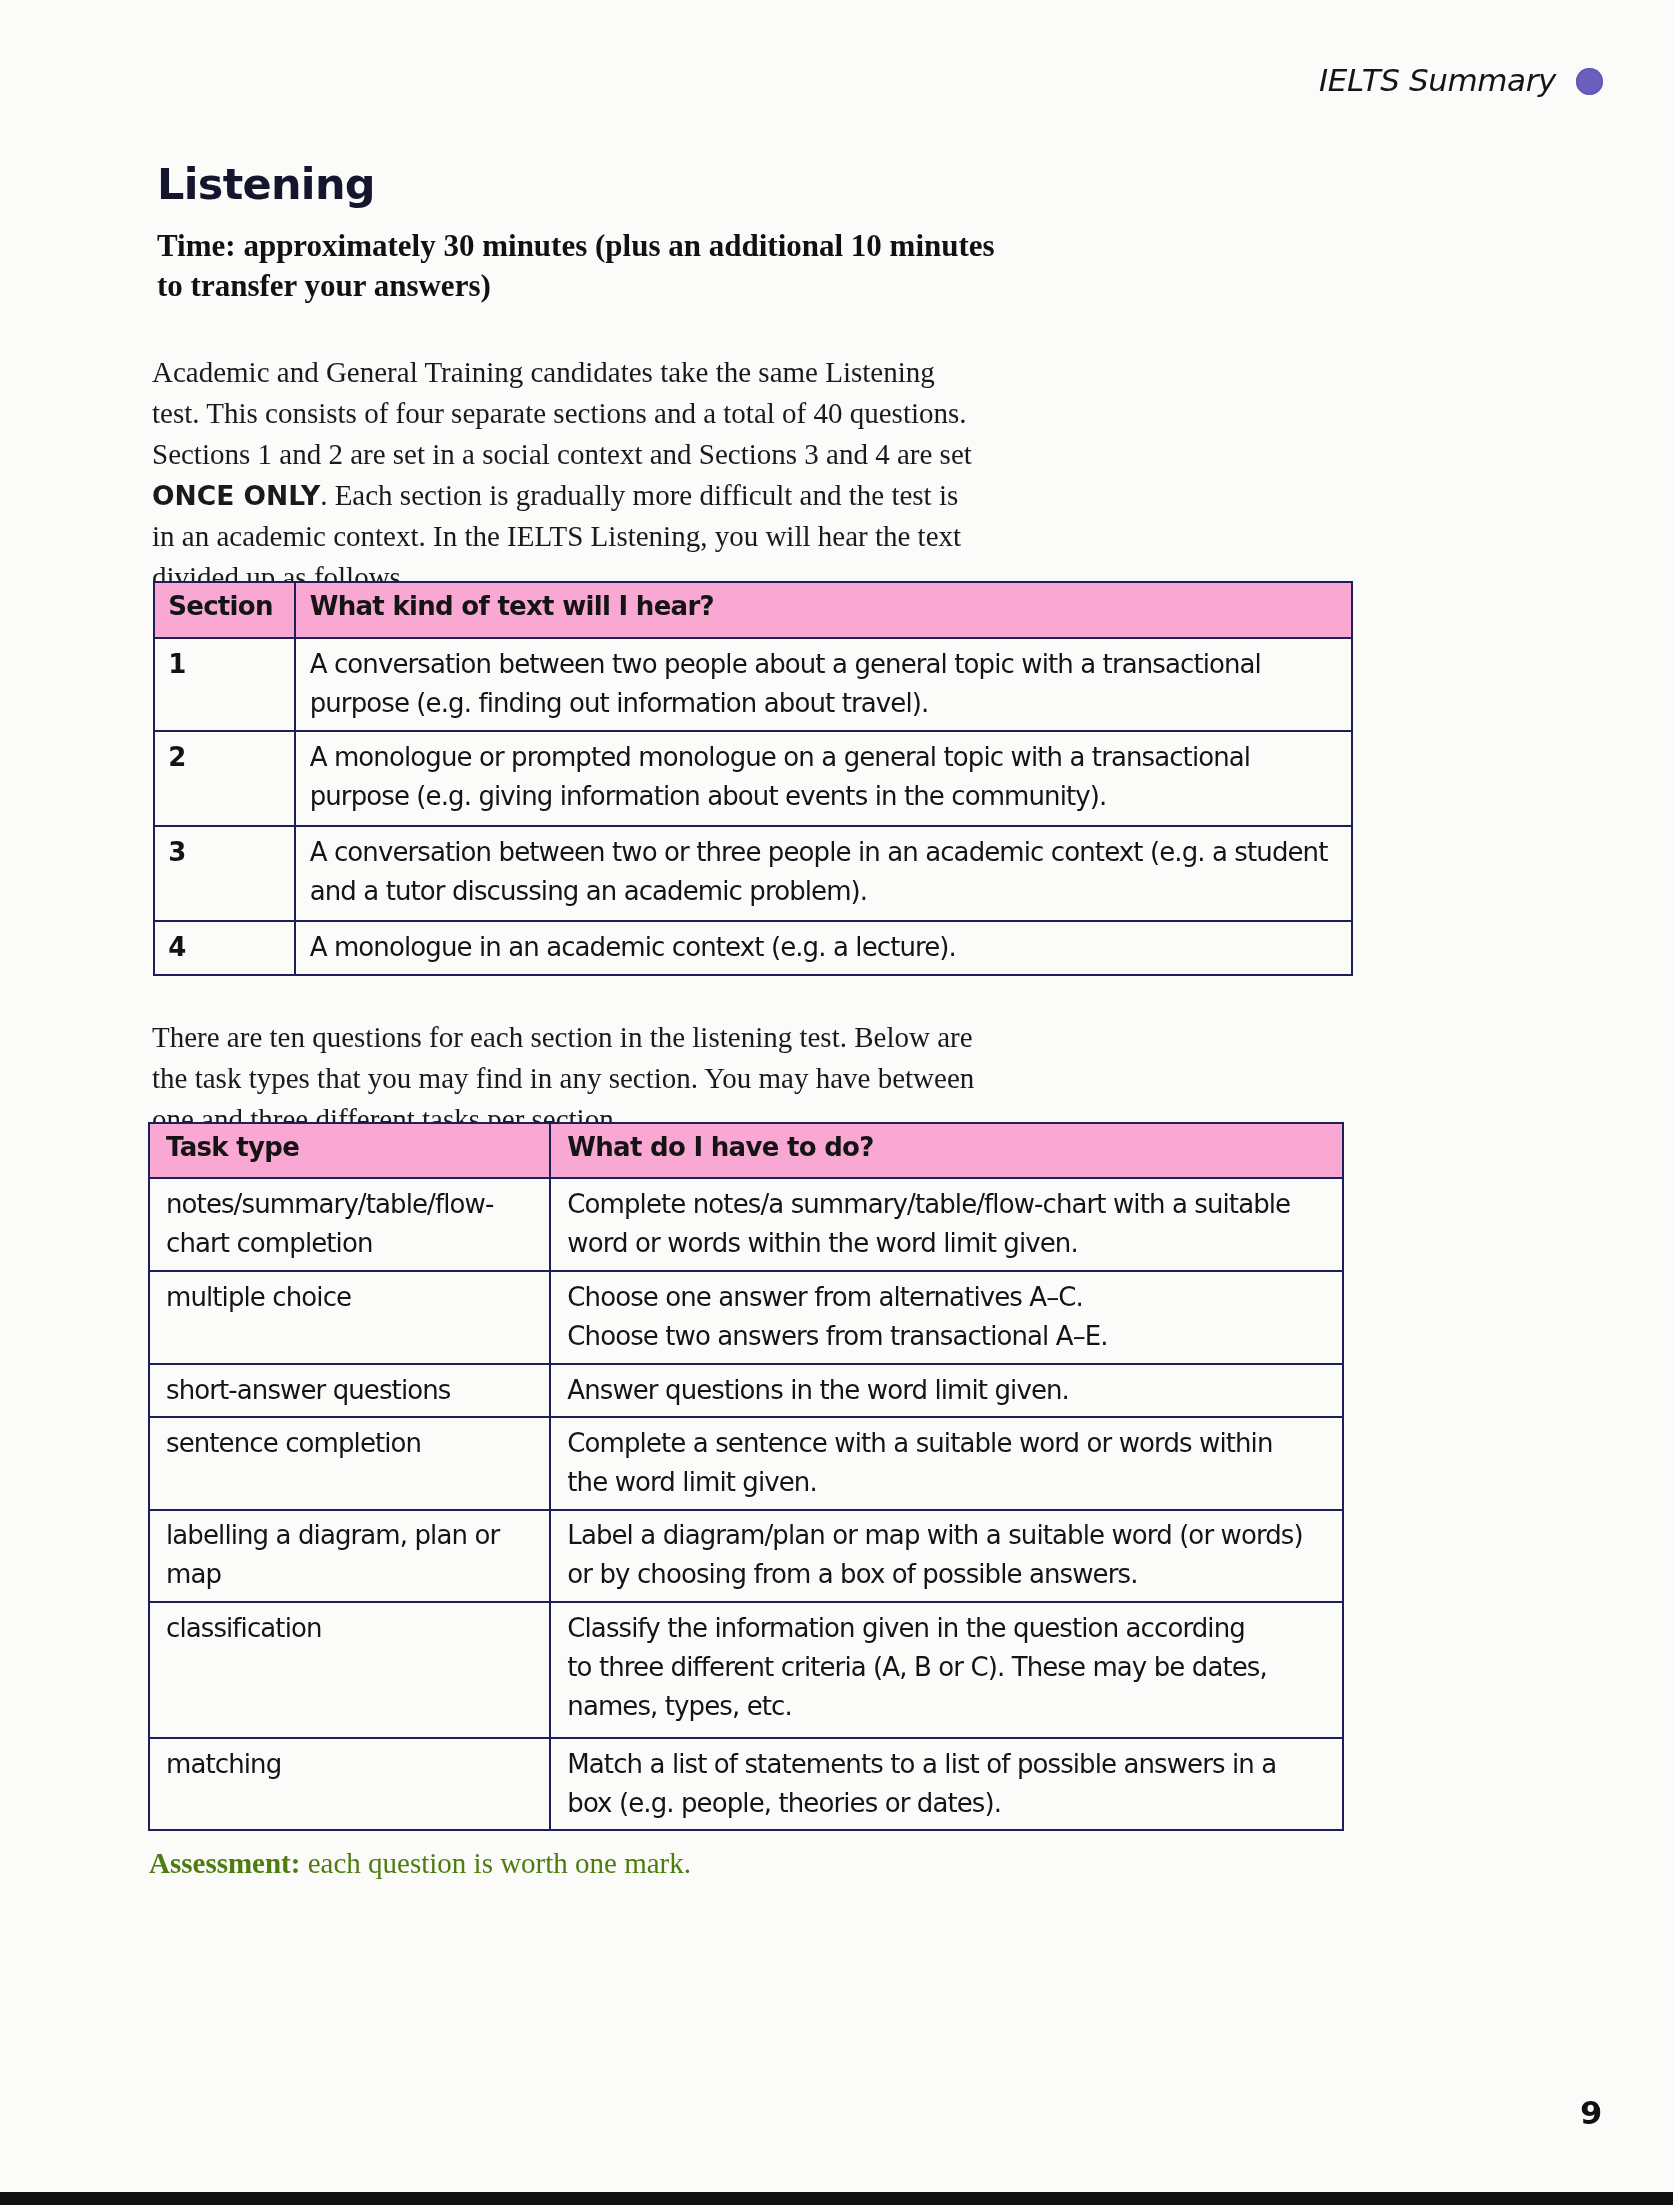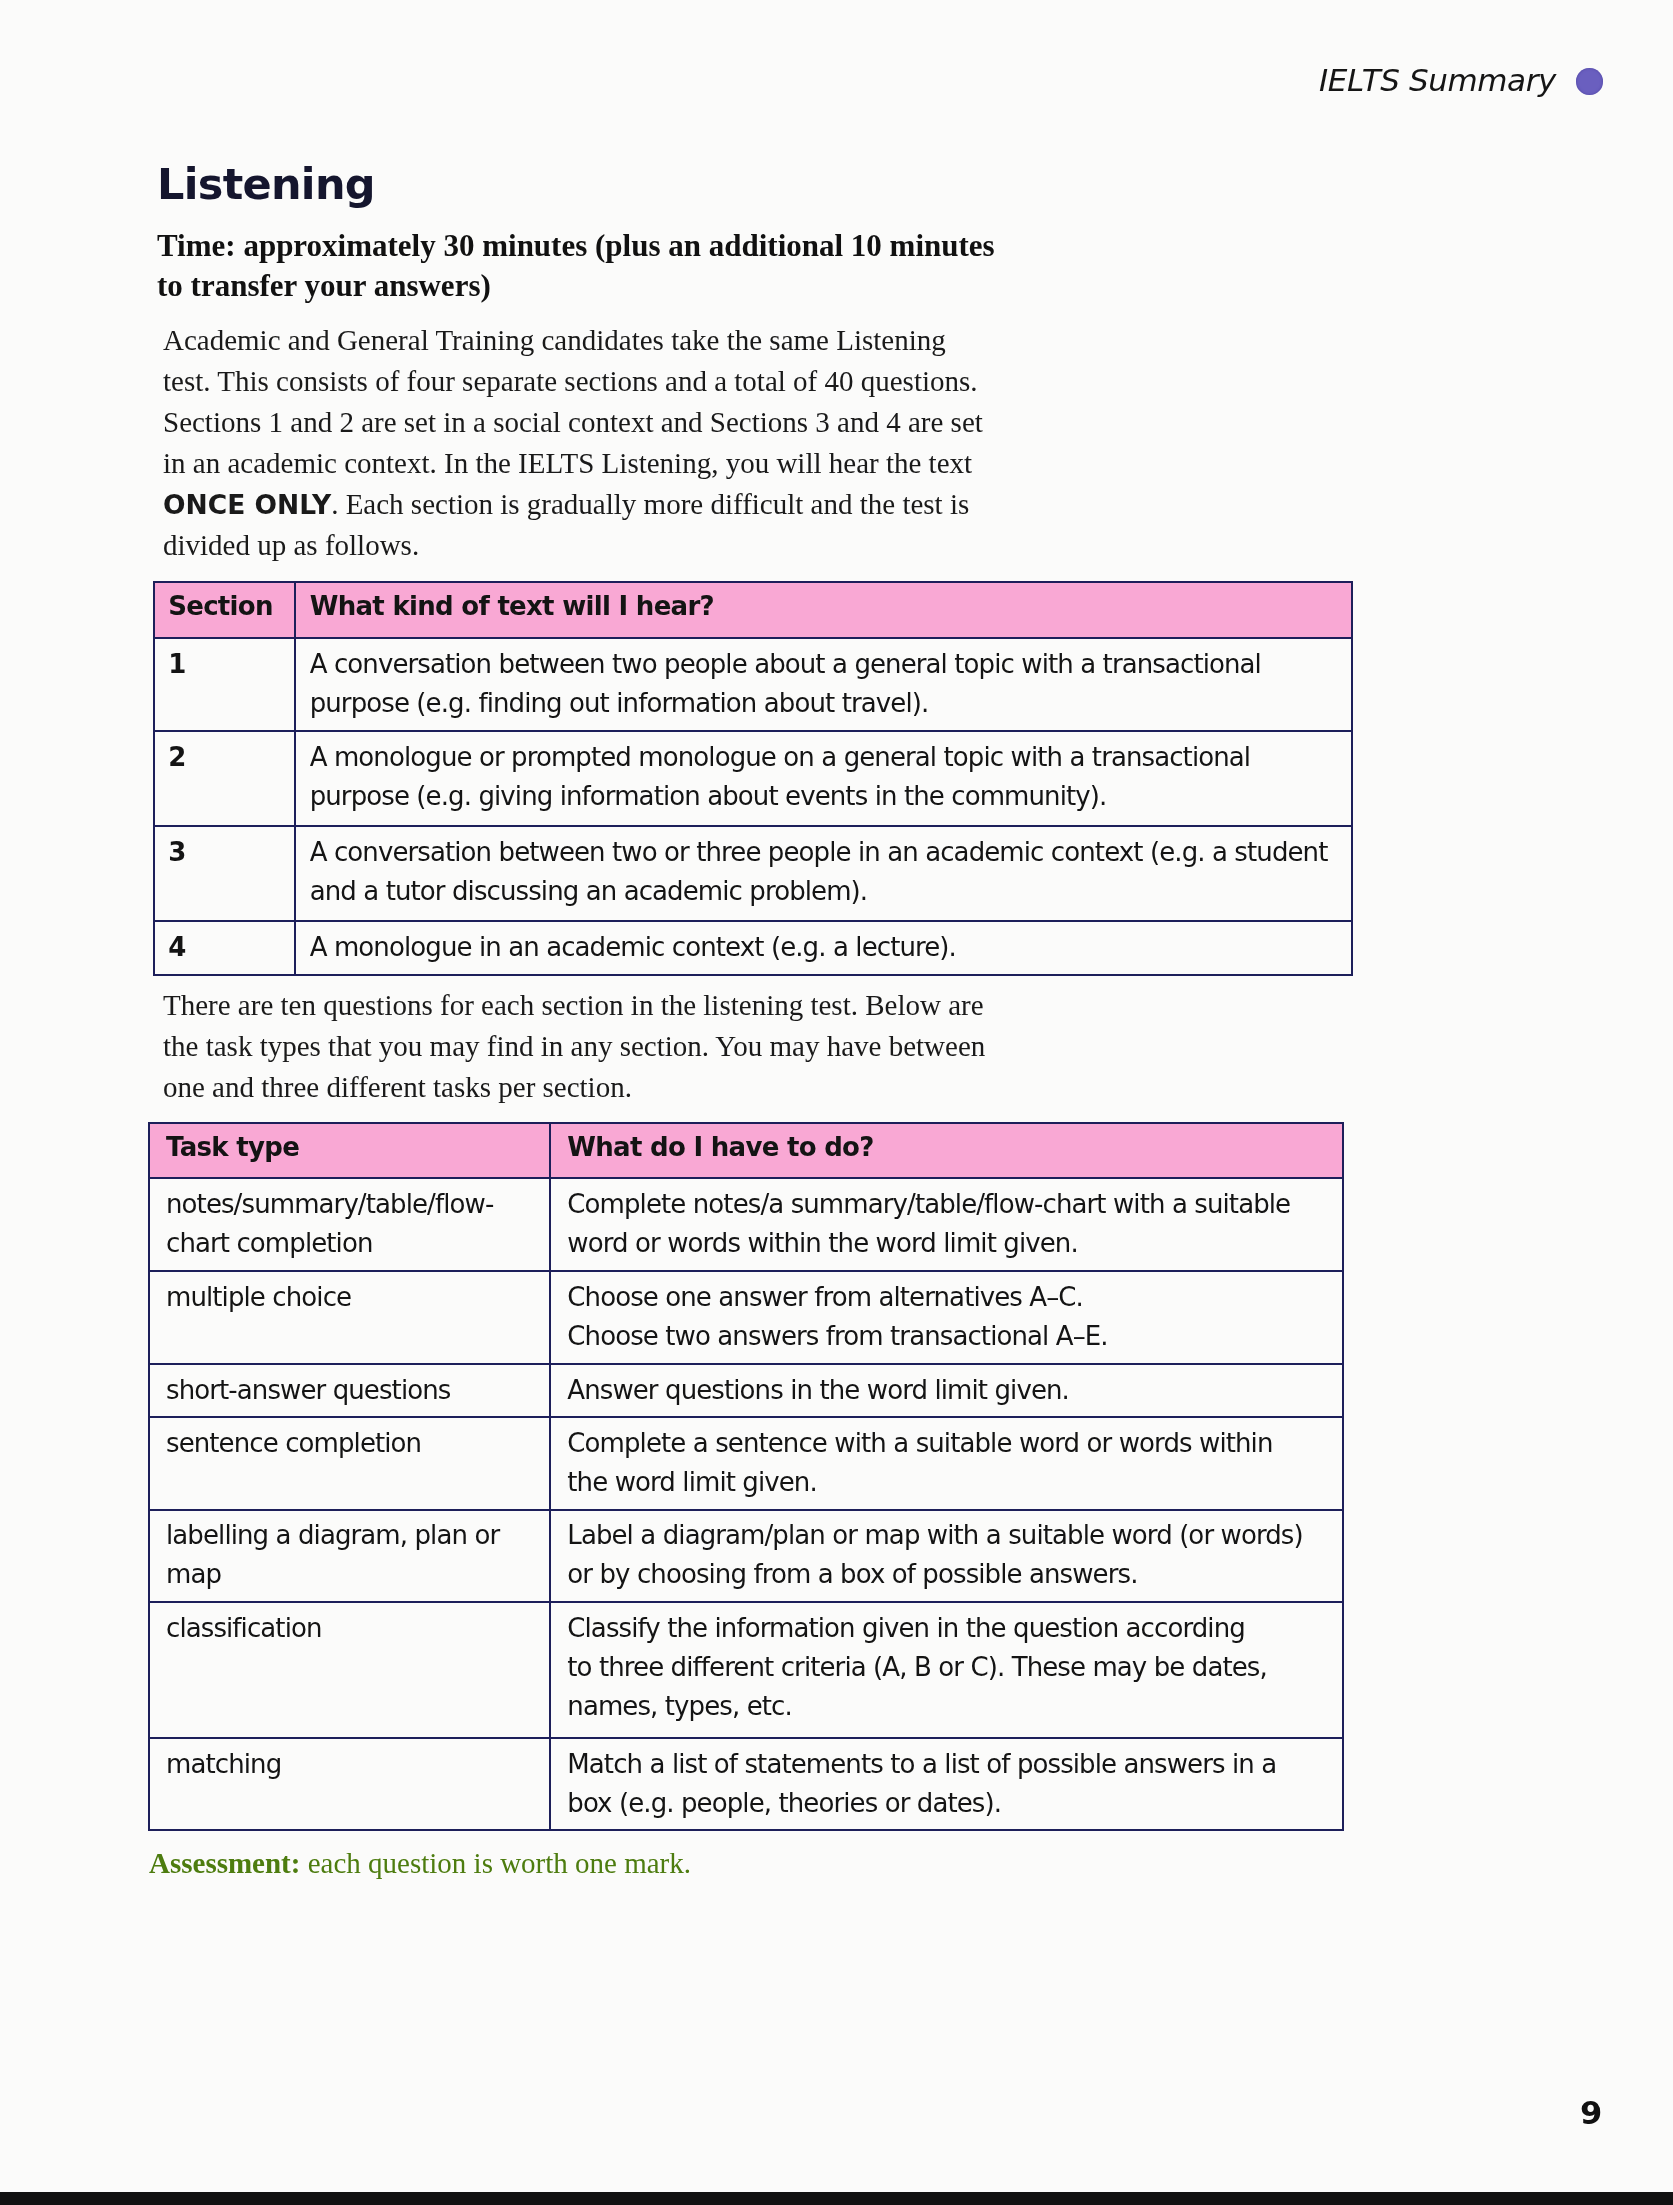--- a/index.html
+++ b/index.html
@@ -25,23 +25,23 @@
     position: absolute; left: 157px; top: 159px;
     font-family: "DejaVu Sans", sans-serif; font-weight: bold;
     font-size: 43px; color: #15162e; letter-spacing: -0.7px;
   }
   #time-line {
     position: absolute; left: 157px; top: 226px; width: 1029px;
     font-family: "Liberation Serif", serif; font-weight: bold;
     font-size: 31px; line-height: 40px; color: #111;
   }
   .para {
-    position: absolute; left: 163px;
+    position: absolute; left: 152px;
     font-family: "Liberation Serif", serif;
-    font-size: 29px; line-height: 41px; color: #1a1a1a;
+    font-size: 29px; line-height: 41px; color: #1a1a1a; margin-top: 32px;
   }
   #intro-para { top: 320px; width: 1022px; }
   #intro-para b { font-weight: bold; font-family: "DejaVu Sans", sans-serif; font-size: 26.5px; }
   #tasks-para { top: 985px; width: 1022px; }
 
   table.grid {
     position: absolute; border-collapse: collapse;
     font-family: "DejaVu Sans", sans-serif; color: #141414;
   }
   table.grid td, table.grid th {
@@ -100,22 +100,22 @@
 
 <div id="time-line">
   <span class="line">Time: approximately 30 minutes (plus an additional 10 minutes</span>
   <span class="line">to transfer your answers)</span>
 </div>
 
 <div id="intro-para" class="para">
   <span class="line">Academic and General Training candidates take the same Listening</span>
   <span class="line">test. This consists of four separate sections and a total of 40 questions.</span>
   <span class="line">Sections 1 and 2 are set in a social context and Sections 3 and 4 are set</span>
+  <span class="line"><b>ONCE ONLY</b><span>. Each section is gradually more difficult and the test is</span></span>
   <span class="line">in an academic context. In the IELTS Listening, you will hear the text</span>
-  <span class="line"><b>ONCE ONLY</b><span>. Each section is gradually more difficult and the test is</span></span>
   <span class="line">divided up as follows.</span>
 </div>
 
 <table id="table-sections" class="grid">
   <tbody>
       <tr>
     <th>Section</th>
     <th>What kind of text will I hear?</th>
   </tr>
   <tr class="r1">

